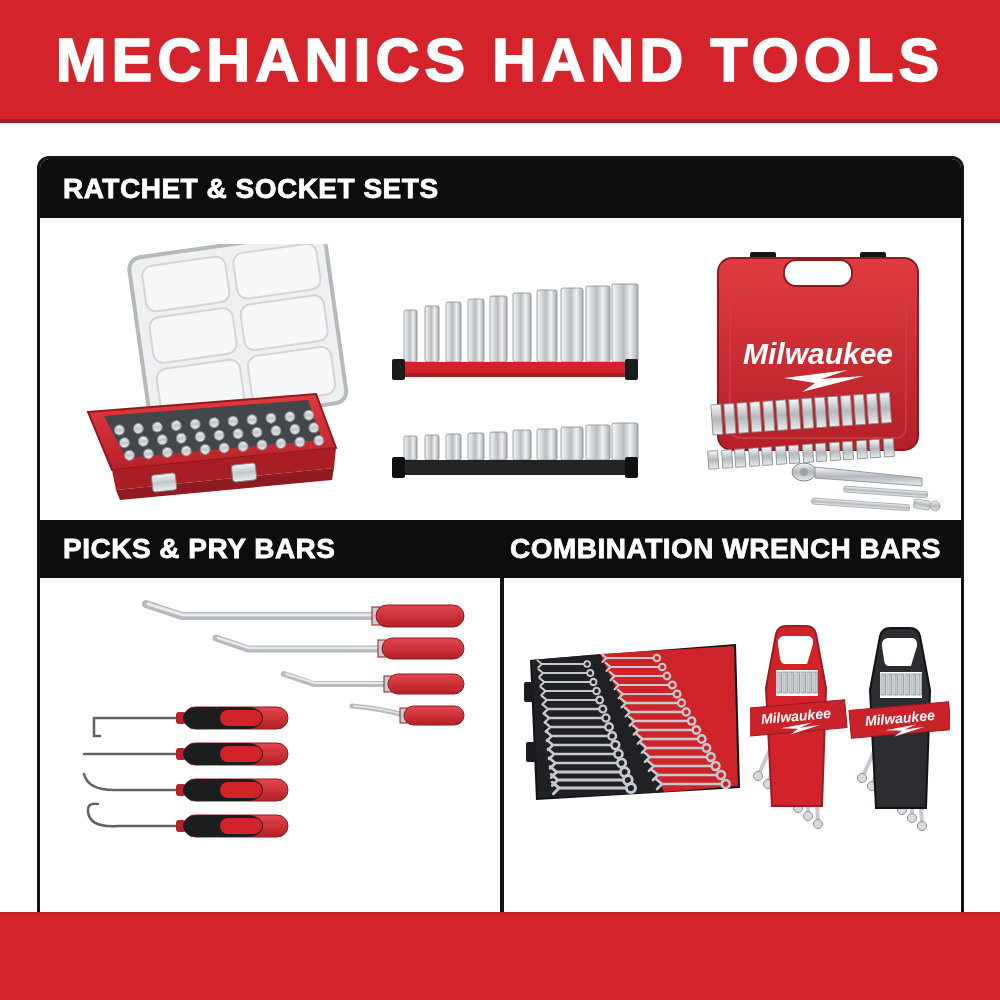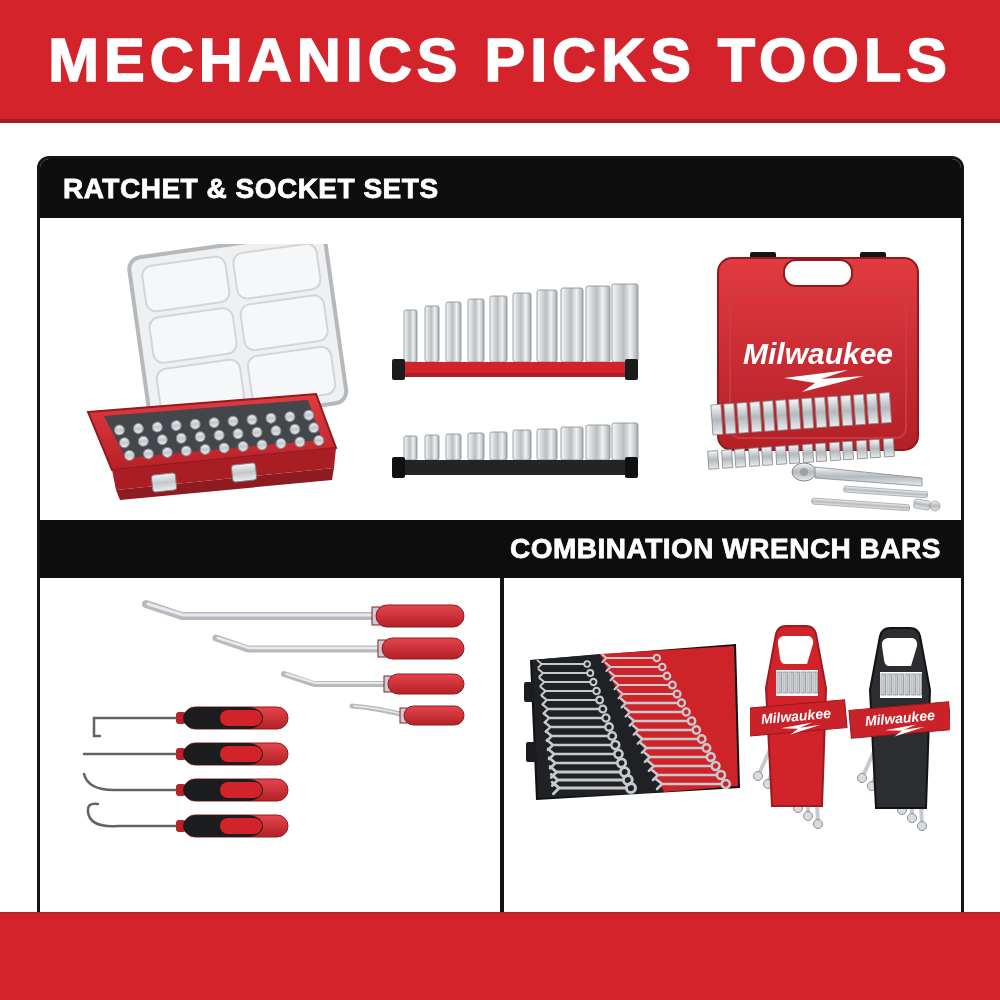--- a/index.html
+++ b/index.html
@@ -30,21 +30,21 @@
   .footband{position:absolute;left:0;top:912px;width:1000px;height:88px;background:#d4232b;
             border-top:2px solid #bd2028;}
   svg text{font-family:"Liberation Sans", sans-serif;}
 </style>
 </head>
 <body>
 
 <div class="page">
 
   <header class="banner">
-    <div class="banner-title">MECHANICS PICKS TOOLS</div>
+    <div class="banner-title">MECHANICS HAND TOOLS</div>
   </header>
 
   <div class="card">
 
     <div class="bar bar1">
       <span class="bar-label">RATCHET &amp; SOCKET SETS</span>
     </div>
 
     <div class="body1">
 
@@ -184,20 +184,21 @@
         <g fill="url(#cC)" stroke="#83878b" stroke-width=".6">
           <rect x="152" y="238" width="84" height="6" rx="2" transform="rotate(4 152 238)"></rect>
           <rect x="120" y="250" width="98" height="6" rx="2" transform="rotate(4 120 250)"></rect>
           <rect x="222" y="252" width="16" height="9" rx="2" transform="rotate(10 230 256)"></rect>
           <circle cx="243" cy="258" r="5"></circle>
         </g>
       </svg>
     </div>
 
     <div class="bar bar2">
+      <span class="bar-label lbl-left">PICKS &amp; PRY BARS</span>
       <span class="bar-label lbl-right">COMBINATION WRENCH BARS</span>
     </div>
 
     <div class="body2">
       <div class="col-left">
 
         <svg class="prod" style="left:46px;top:10px;" width="392" height="150" viewBox="0 0 392 150">
           <defs>
             <linearGradient id="dR" x1="0" y1="0" x2="0" y2="1">
               <stop offset="0" stop-color="#e4464c"></stop>

